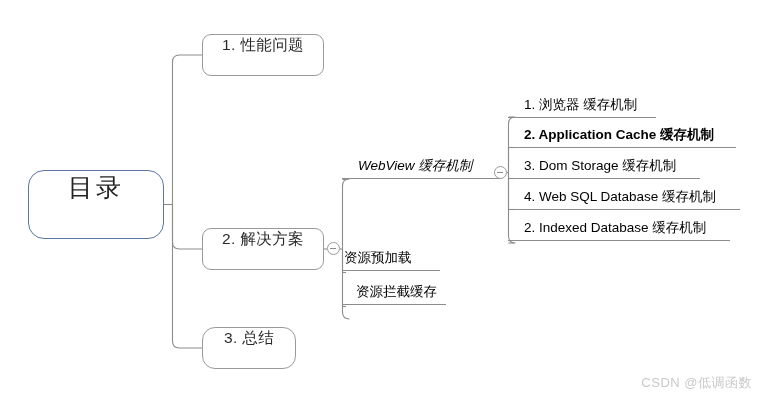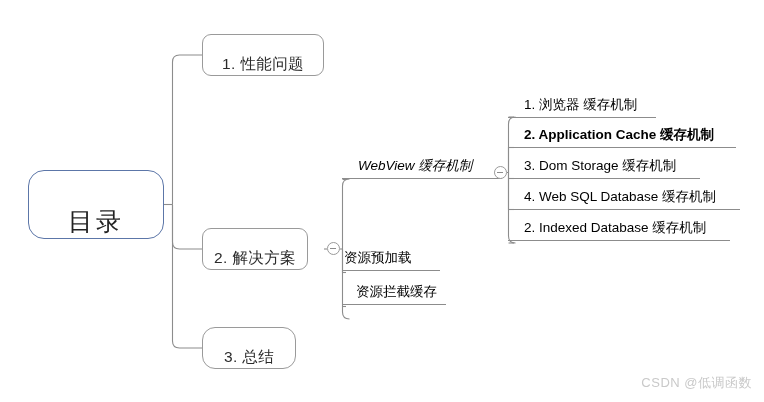--- a/index.html
+++ b/index.html
@@ -39,21 +39,21 @@
   }
   .wire-root {
     stroke: #8c8c8c;
   }
 
   
   .node-box {
     position: absolute;
     box-sizing: border-box;
     display: flex;
-    align-items: flex-end;
+    align-items: flex-start;
     justify-content: center;
     background: #ffffff;
     border: 1px solid #9a9a9a;
     border-radius: 9px;
     color: #2b2b2b;
     white-space: nowrap;
   }
   .root-node {
     left: 28px;
     top: 170px;
@@ -64,21 +64,21 @@
     font-size: 25px;
     letter-spacing: 3px;
     color: #222222;
   }
   .lvl2-node {
     height: 42px;
     font-size: 15.5px;
     letter-spacing: 0.4px;
   }
   .n-perf   { left: 202px; top: 34px;  width: 122px; }
-  .n-sol    { left: 202px; top: 228px; width: 106px; }
+  .n-sol    { left: 202px; top: 228px; width: 122px; }
   .n-summary{ left: 202px; top: 327px; width: 94px; border-radius: 13px;  }
 
   
   .uline-node {
     position: absolute;
     box-sizing: border-box;
     color: #000000;
     white-space: nowrap;
     font-size: 13.5px;
     line-height: 1;

